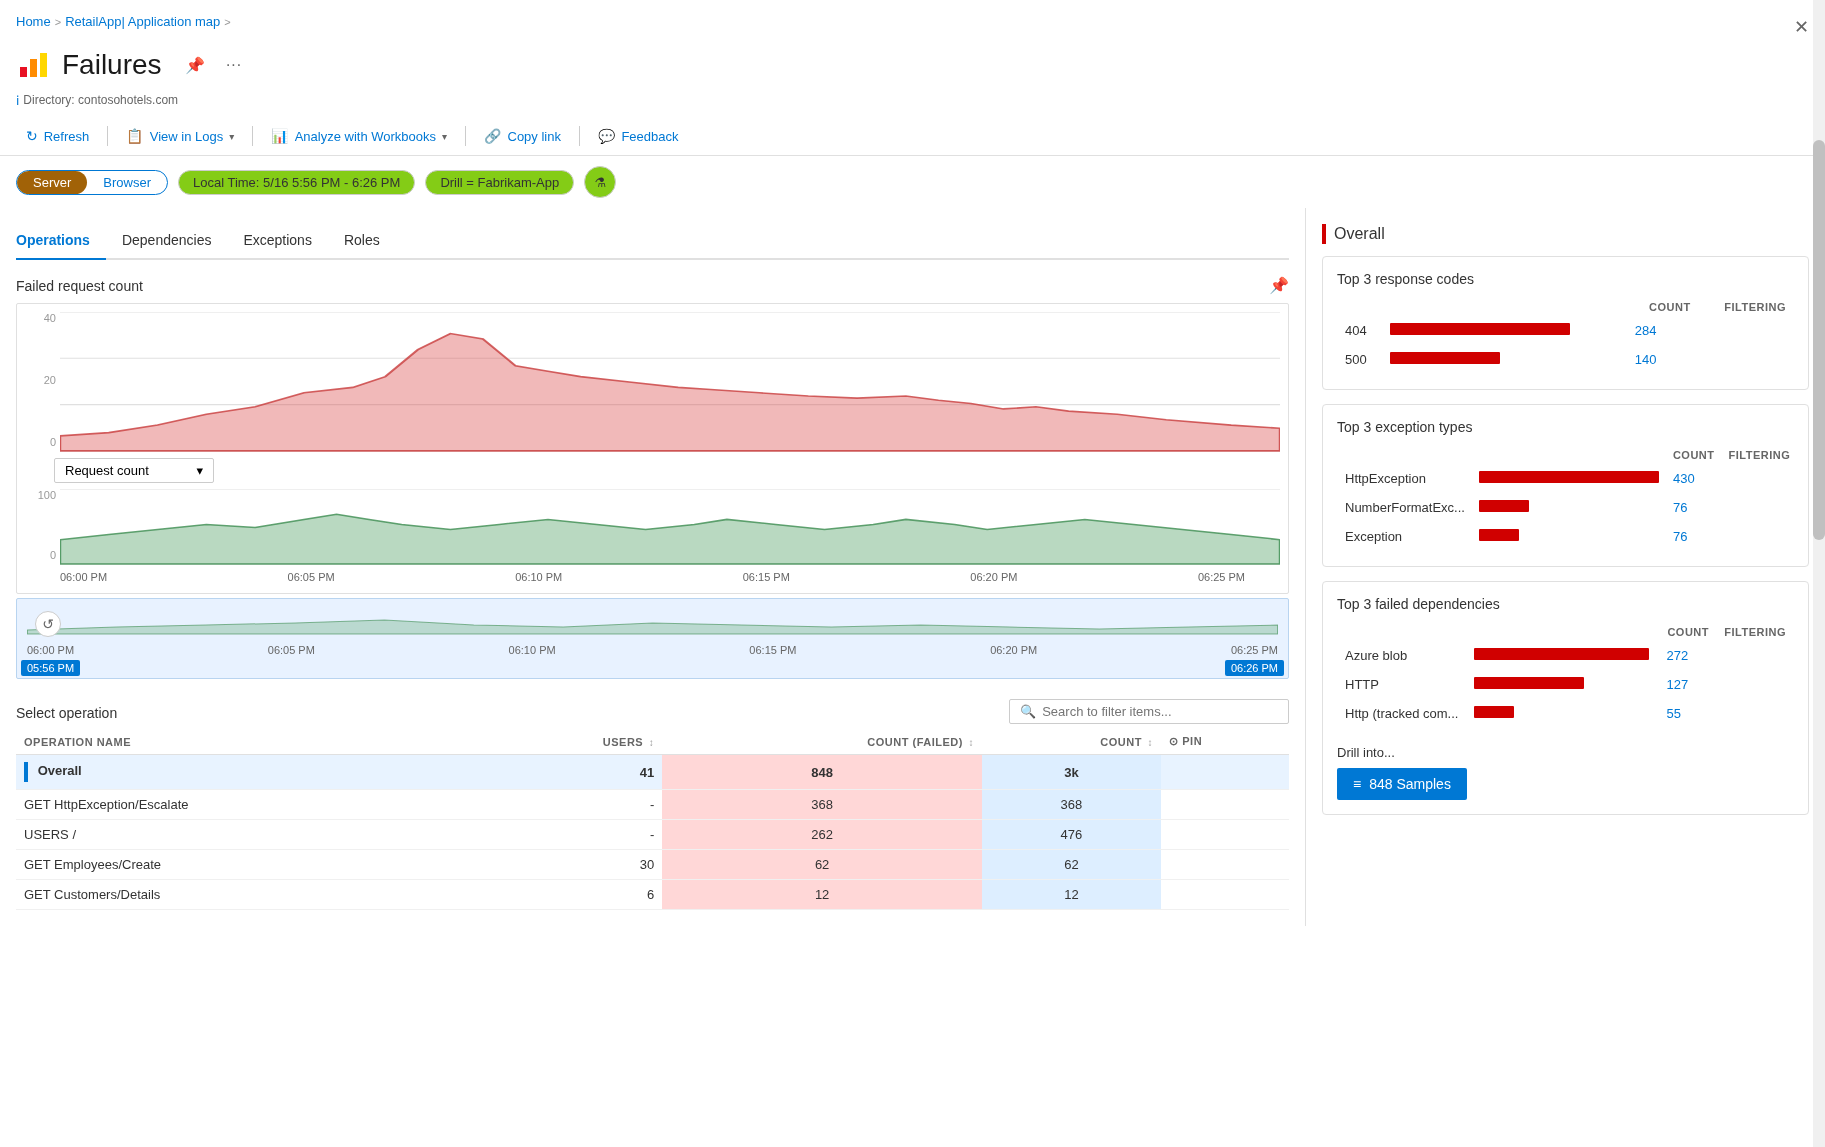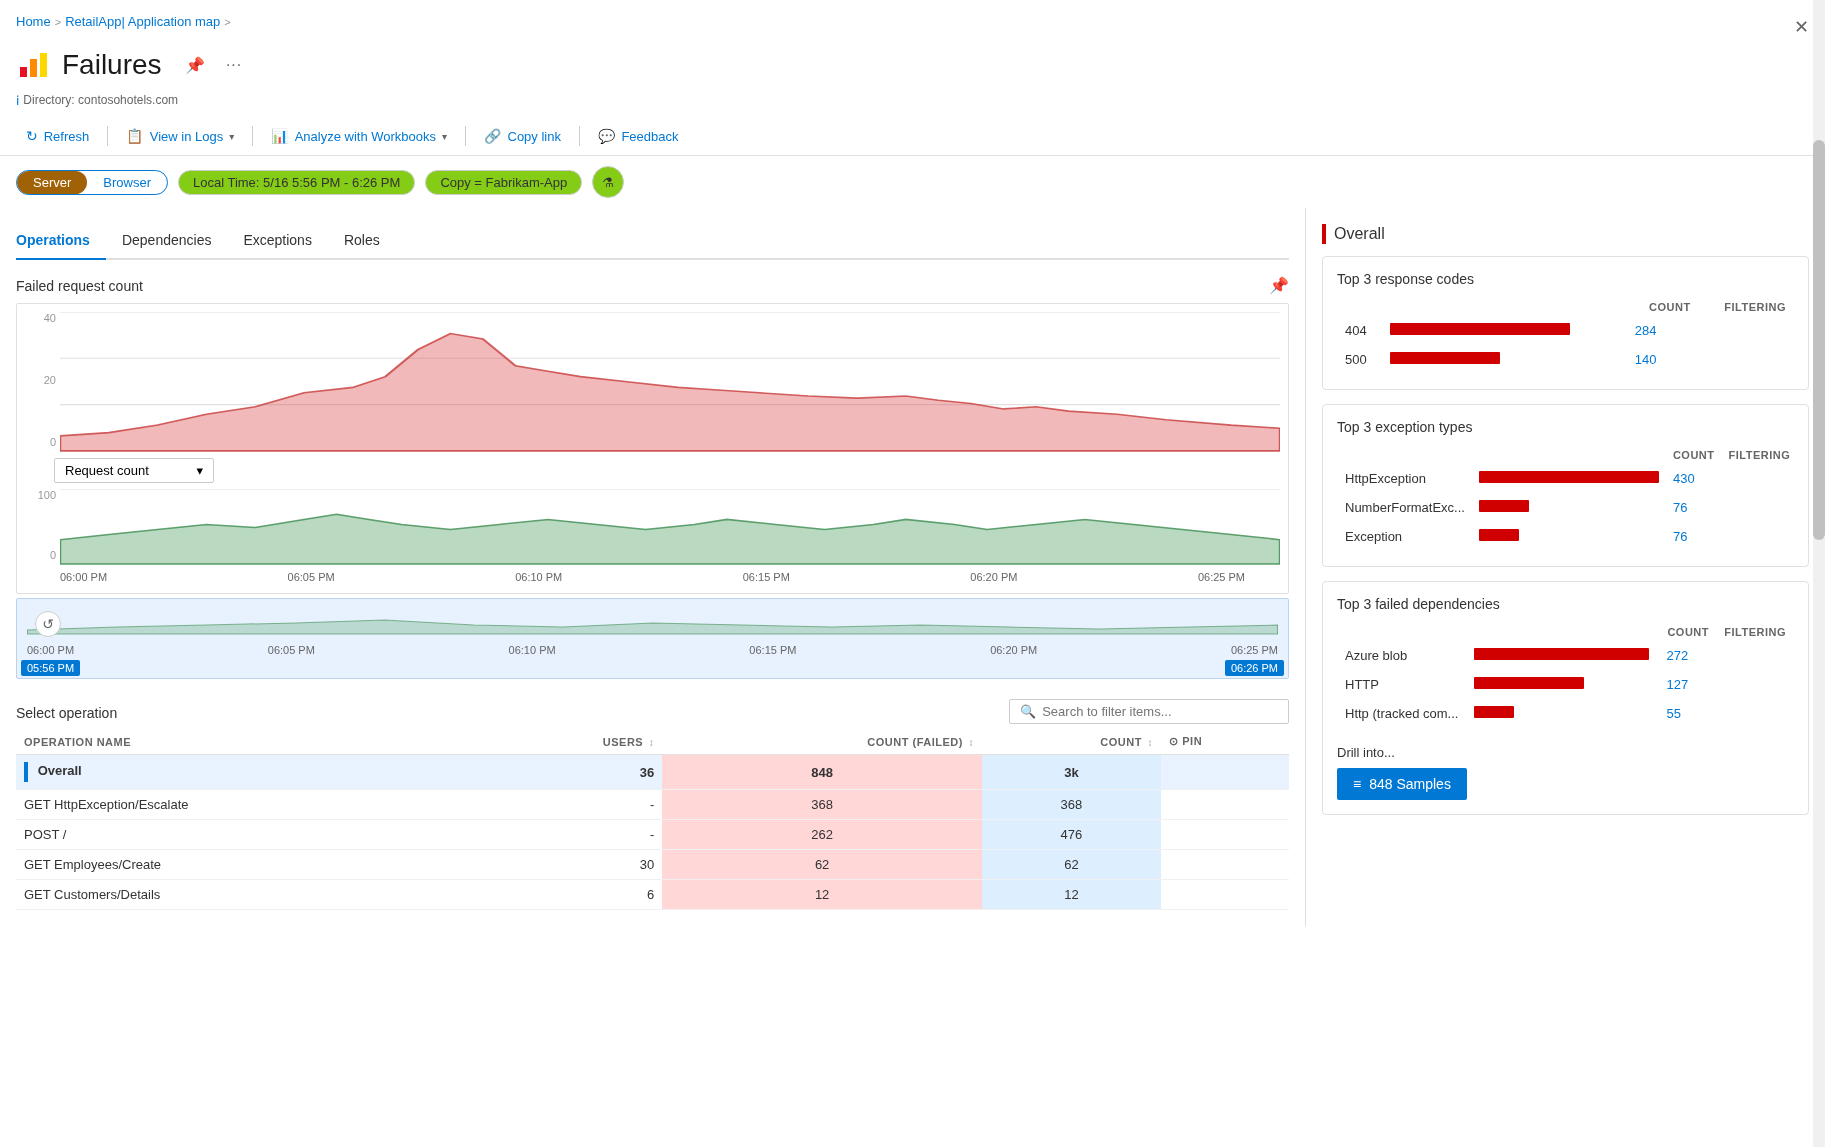--- a/index.html
+++ b/index.html
@@ -174,21 +174,21 @@
 
   <div class="filters-row">
     <div class="tab-toggle">
       <button class="tab-btn active">Server</button>
       <button class="tab-btn">Browser</button>
     </div>
     <button class="filter-pill">
       <span>Local Time: 5/16 5:56 PM - 6:26 PM</span>
     </button>
     <button class="filter-pill">
-      <span>Copy = Fabrikam-App</span>
+      <span>Drill = Fabrikam-App</span>
     </button>
     <button class="filter-pill" style="border-radius:50%;width:32px;height:32px;padding:0;display:flex;align-items:center;justify-content:center;">
       <span>⚗</span>
     </button>
   </div>
 
   <div class="main-content">
 
     <div class="left-panel">
 
@@ -307,34 +307,34 @@
               <span>PIN</span>
             </th>
           </tr>
         </thead>
         <tbody>
           <tr class="selected overall-row">
             <td>
               <span class="row-indicator"></span>
               <span>Overall</span>
             </td>
-            <td style="text-align:right;">36</td>
+            <td style="text-align:right;">41</td>
             <td class="count-failed-cell">848</td>
             <td class="count-cell">3k</td>
             <td></td>
           </tr>
           <tr>
             <td>GET HttpException/Escalate</td>
             <td style="text-align:right;">-</td>
             <td class="count-failed-cell">368</td>
             <td class="count-cell">368</td>
             <td></td>
           </tr>
           <tr>
-            <td>POST /</td>
+            <td>USERS /</td>
             <td style="text-align:right;">-</td>
             <td class="count-failed-cell">262</td>
             <td class="count-cell">476</td>
             <td></td>
           </tr>
           <tr>
             <td>GET Employees/Create</td>
             <td style="text-align:right;">30</td>
             <td class="count-failed-cell">62</td>
             <td class="count-cell">62</td>

